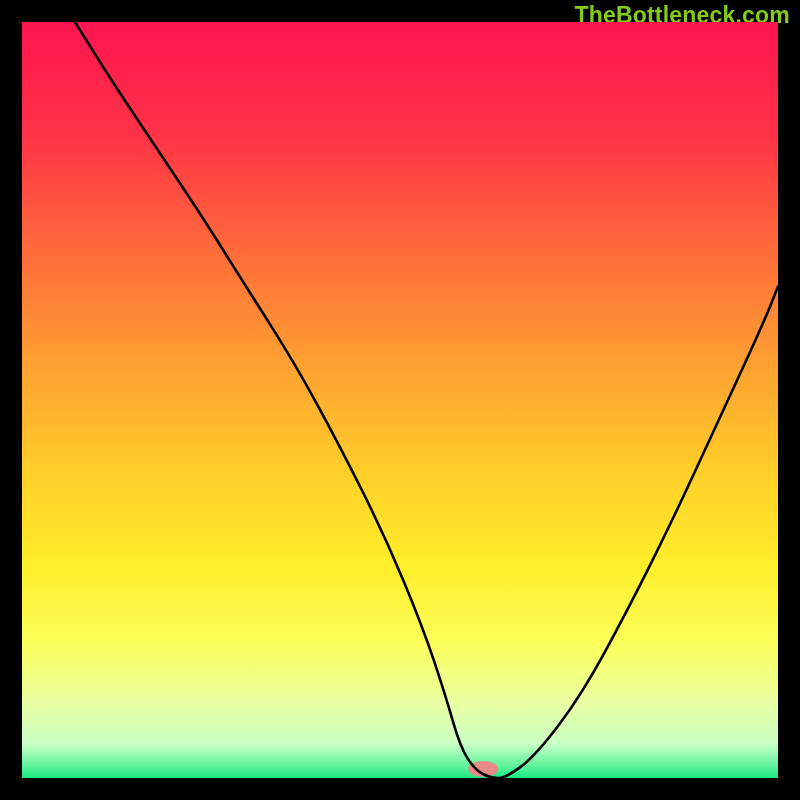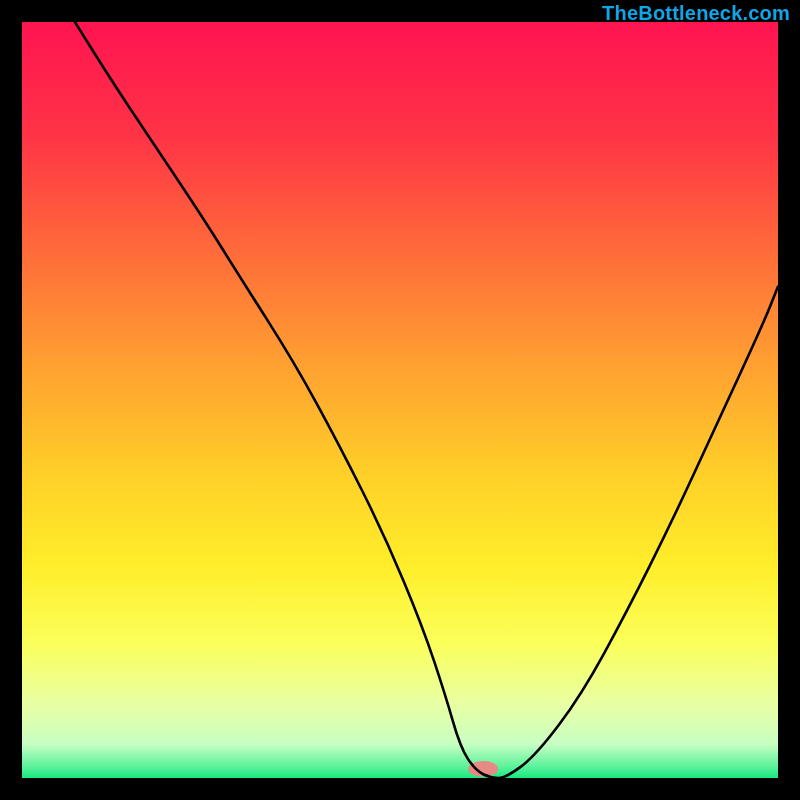--- a/index.html
+++ b/index.html
@@ -26,22 +26,22 @@
   }
   .plot svg {
     display: block;
     width: 756px;
     height: 756px;
   }
   .watermark {
     position: absolute;
     top: 2px;
     right: 10px;
-    color: #0ea5e9;
-    font-size: 20px;
+    color: #84cc16;
+    font-size: 23px;
     font-weight: 600;
     letter-spacing: 0.2px;
     user-select: none;
   }
 </style>
 </head>
 <body>
 
 <div class="frame">
 

